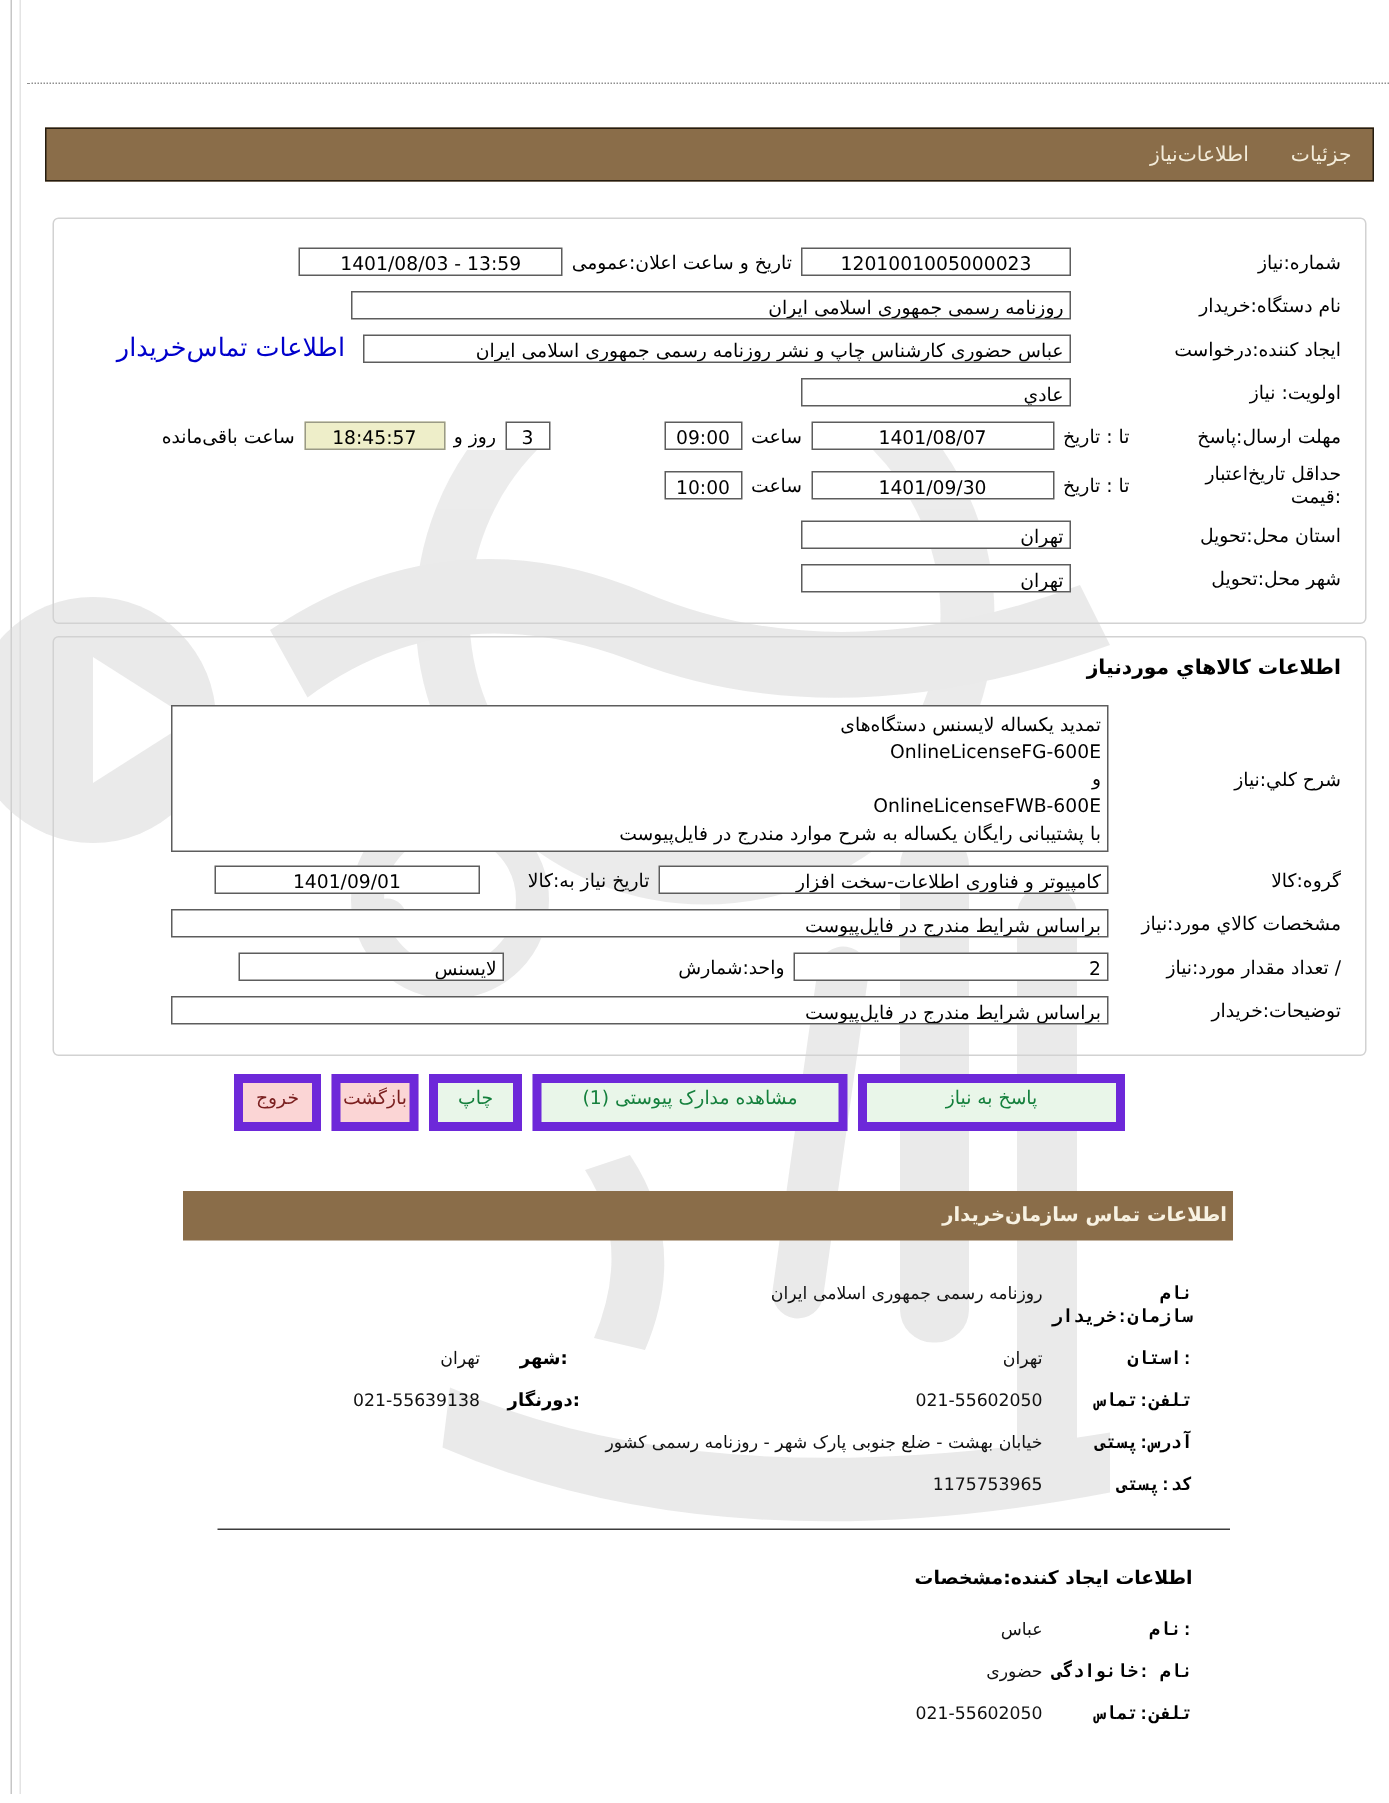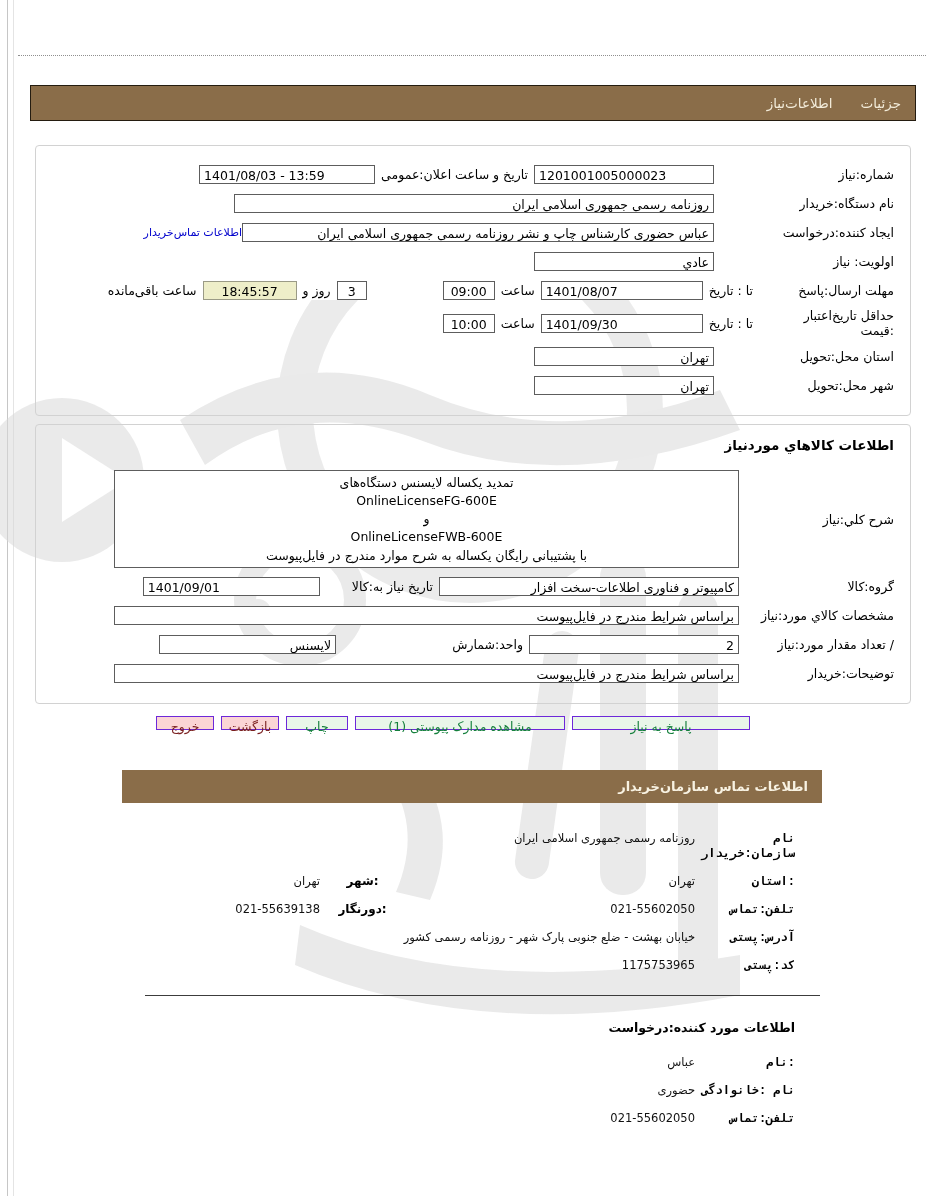--- a/index.html
+++ b/index.html
@@ -19,57 +19,57 @@
   
   .topbar{
     margin:85px 10px 0 30px;height:36px;box-sizing:border-box;
     background:#8a6d49;border:1px solid #241c10;
     display:flex;align-items:center;padding-right:14px;gap:28px;
     color:#f3ecda;font-size:13.5px;
   }
   .bar2{
     margin:40px 104px 0 0;width:700px;height:33px;line-height:33px;box-sizing:border-box;
     background:#8a6d49;color:#f8f2e2;font-weight:bold;font-size:13px;
-    padding-right:14px;
+    padding-right:4px;
   }
   
   .section-box{
     margin:24px 15px 0 35px;border:1px solid #d2d2d2;border-radius:4px;
     padding:10px 0 12px 0;background:transparent;
   }
   .section-box.second{margin-top:8px;}
   .sec-title{font-weight:bold;font-size:13.5px;padding:2px 16px 10px 0;}
   
   .frow{display:flex;align-items:center;padding-right:16px;margin:7px 0;min-height:22px;}
   .flabel{width:180px;flex:none;font-size:12.5px;}
   .flabel.narrow{width:135px;}
   .flabel.w2{width:155px;}
   .flabel.two-line{white-space:pre-line;line-height:1.2;}
   .ibox{
     border:1px solid #5d5d5d;background:#fff;height:19px;line-height:19px;
     padding:0 4px;box-sizing:border-box;flex:none;font-size:12.5px;
     overflow:hidden;white-space:nowrap;
   }
-  .ibox.ltr{direction:ltr;text-align:left;}
+  .ibox.ltr{direction:ltr;text-align:center;}
   .ibox.center{text-align:center;}
   .ibox.cream{background:#eeeec9;border:1px solid #9a9a86;text-align:center;}
   .inline-lbl{margin:0 6px;font-size:12.5px;flex:none;}
-  .blue-link{color:#0000cc;font-size:11px;cursor:pointer;flex:none;}
+  .blue-link{color:#0000cc;margin-right:12px;font-size:17px;cursor:pointer;flex:none;}
   .gap76{margin-right:76px;}
   .gap26{margin-right:26px;}
   .gap125{margin-right:110px;}
   .tarea{
     border:1px solid #5d5d5d;background:#fff;width:625px;height:98px;box-sizing:border-box;
-    flex:none;text-align:center;white-space:pre-line;font-size:12.5px;line-height:1.45;
+    flex:none;text-align:right;white-space:pre-line;font-size:12.5px;line-height:1.45;
     padding:3px 4px;overflow:hidden;
   }
   
   .btn-row{display:flex;padding-right:176px;margin-top:12px;align-items:center;}
   .btn{
-    height:14px;line-height:20px;border:1px solid #6d28d9;box-sizing:border-box;
+    height:38px;line-height:20px;border:6px solid #6d28d9;box-sizing:border-box;
     text-align:center;font-size:12.5px;flex:none;margin-left:7px;cursor:pointer;
   }
   .btn.green{background:#e9f6e9;color:#15803d;}
   .btn.pink{background:#fbd5d5;color:#7a1f1f;}
   .w178{width:178px}.w210{width:210px}.w62{width:62px}.w58{width:58px}
   
   .contact{margin:28px 131px 0 0;font-size:12px;}
   .crow{display:flex;align-items:flex-start;margin-bottom:13px;}
   .clabel{width:100px;flex:none;font-weight:bold;text-align:right;font-size:12px;font-family:Liberation Mono, monospace;}
   .cval{width:290px;flex:none;text-align:right;font-size:11.5px;color:#111;}
@@ -238,21 +238,21 @@
     </div>
     <div class="crow">
       <span class="clabel">کد:پستی</span>
       <span class="cval ltrnum">1175753965</span>
     </div>
   </div>
 
   <hr class="sep-line">
 
   <div class="creator">
-    <div class="creator-title">اطلاعات مورد کننده:درخواست</div>
+    <div class="creator-title">اطلاعات ایجاد کننده:مشخصات</div>
     <div class="crow">
       <span class="clabel">:نام</span>
       <span class="cval">عباس</span>
     </div>
     <div class="crow">
       <span class="clabel">نام :خانوادگی</span>
       <span class="cval">حضوری</span>
     </div>
     <div class="crow">
       <span class="clabel">تلفن:تماس</span>

